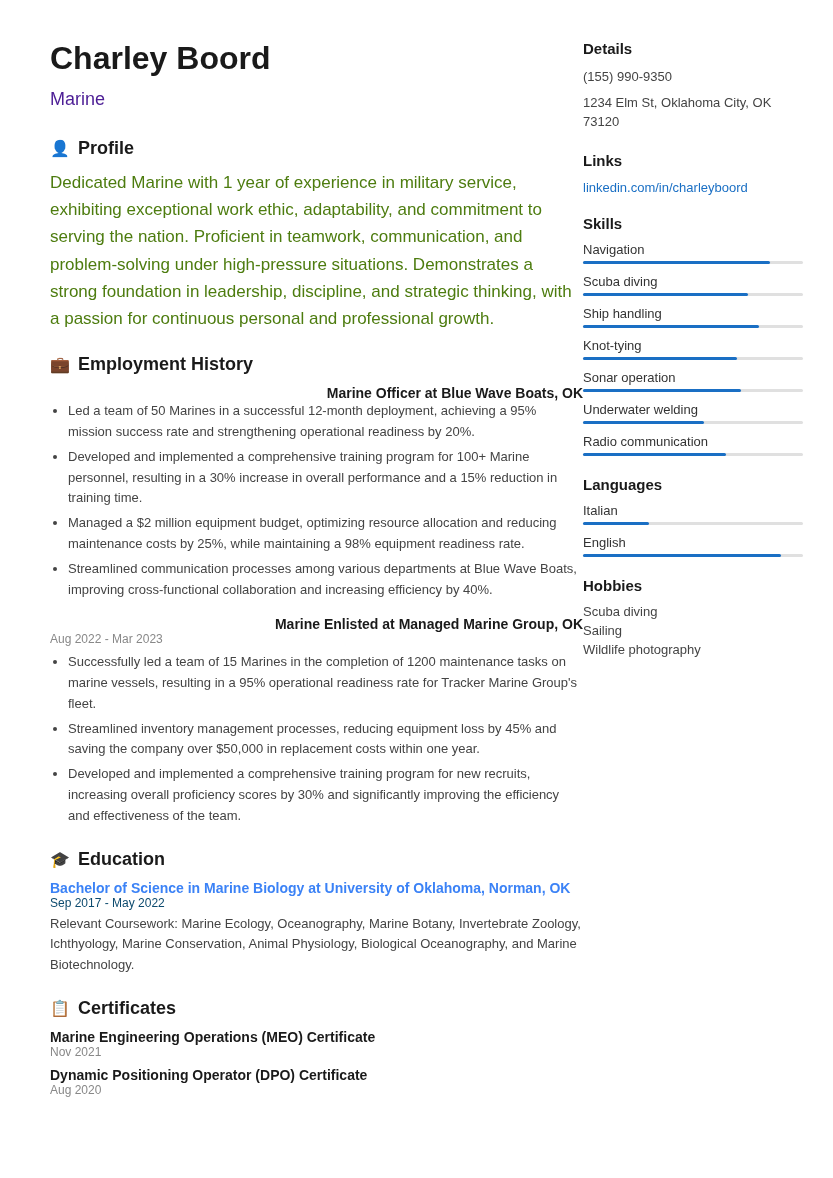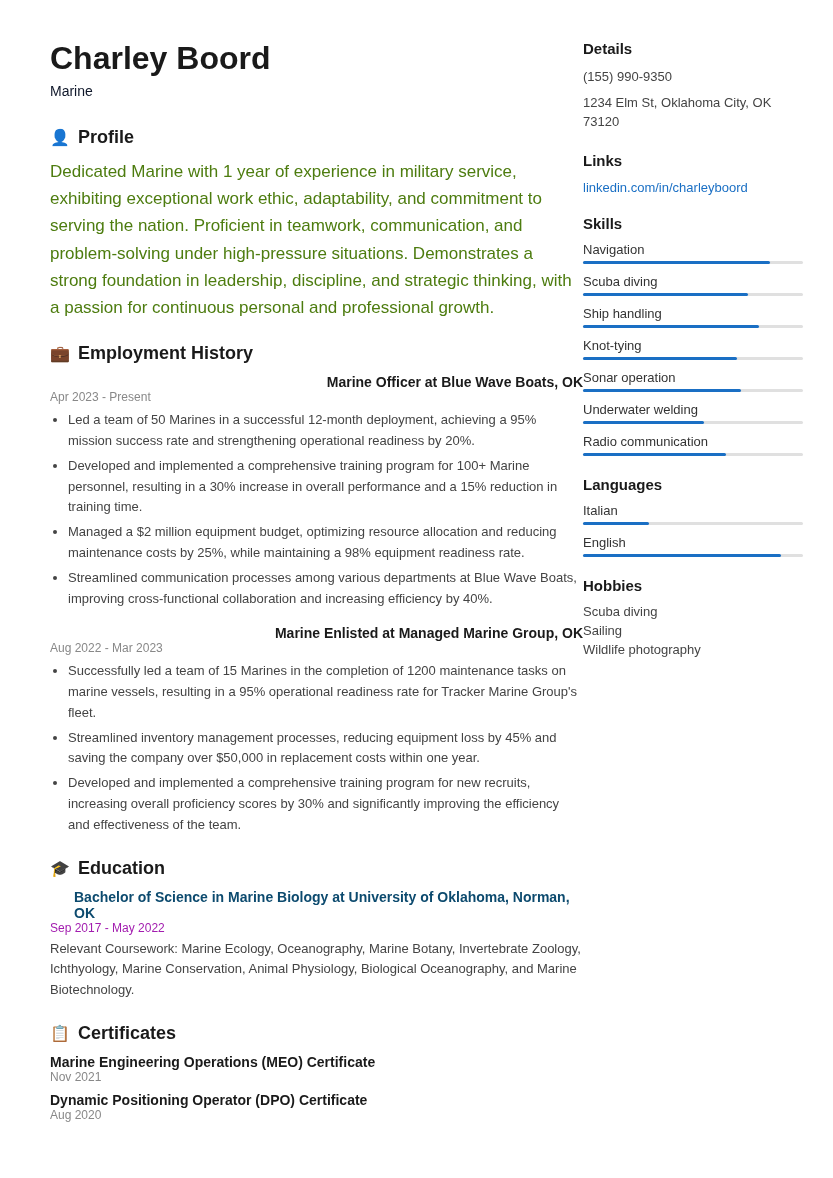--- a/index.html
+++ b/index.html
@@ -20,21 +20,21 @@
       min-width: 0;
     }
     .right {
       width: 220px;
       flex-shrink: 0;
     }
 
     
     .header { margin-bottom: 28px; }
     .header h1 { font-size: 32px; font-weight: bold; color: #1a1a1a; }
-    .header .subtitle { font-size: 14px; color: #0f172a; margin-top: 6px; }
+    .header .subtitle { font-size: 18px; color: #4c1d95; margin-top: 12px; }
 
     
     .section { margin-bottom: 22px; }
     .section-title {
       display: flex;
       align-items: center;
       gap: 8px;
       font-size: 18px;
       font-weight: bold;
       color: #1a1a1a;
@@ -47,22 +47,22 @@
     .profile-text { font-size: 17px; line-height: 1.6; color: #4d7c0f; }
 
     
     .job { margin-bottom: 16px; }
     .job-title { font-weight: bold; font-size: 14px; color: #1a1a1a; text-align: right; }
     .job-date { font-size: 12px; color: #888; margin-bottom: 6px; }
     .job ul { padding-left: 18px; }
     .job ul li { font-size: 13px; color: #444; line-height: 1.6; margin-bottom: 4px; }
 
     
-    .edu-title { font-weight: bold; font-size: 14px; color: #0c4a6e; margin-left: 24px; }
-    .edu-date { font-size: 12px; color: #a21caf; margin-bottom: 4px; }
+    .edu-title { font-weight: bold; font-size: 14px; color: #3b82f6; }
+    .edu-date { font-size: 12px; color: #0c4a6e; margin-bottom: 4px; }
     .edu-text { font-size: 13px; color: #444; line-height: 1.6; }
 
     
     .cert { margin-bottom: 8px; }
     .cert-title { font-weight: bold; font-size: 14px; color: #1a1a1a; }
     .cert-date { font-size: 12px; color: #888; }
 
     
     .right-section { margin-bottom: 20px; }
     .right-section-title { font-size: 15px; font-weight: bold; color: #1a1a1a; margin-bottom: 10px; }
@@ -104,21 +104,20 @@
     </div>
 
     <div class="section">
       <div class="section-title">
         <span class="icon">💼</span>
         <span>Employment History</span>
       </div>
       <div id="jobs-container">
           <div class="job">
             <div class="job-title">Marine Officer at Blue Wave Boats, OK</div>
-            <div class="job-date">Apr 2023 - Present</div>
             <ul>
               <li>Led a team of 50 Marines in a successful 12-month deployment, achieving a 95% mission success rate and strengthening operational readiness by 20%.</li>
               <li>Developed and implemented a comprehensive training program for 100+ Marine personnel, resulting in a 30% increase in overall performance and a 15% reduction in training time.</li>
               <li>Managed a $2 million equipment budget, optimizing resource allocation and reducing maintenance costs by 25%, while maintaining a 98% equipment readiness rate.</li>
               <li>Streamlined communication processes among various departments at Blue Wave Boats, improving cross-functional collaboration and increasing efficiency by 40%.</li>
             </ul>
           </div>
           <div class="job">
             <div class="job-title">Marine Enlisted at Managed Marine Group, OK</div>
             <div class="job-date">Aug 2022 - Mar 2023</div>

